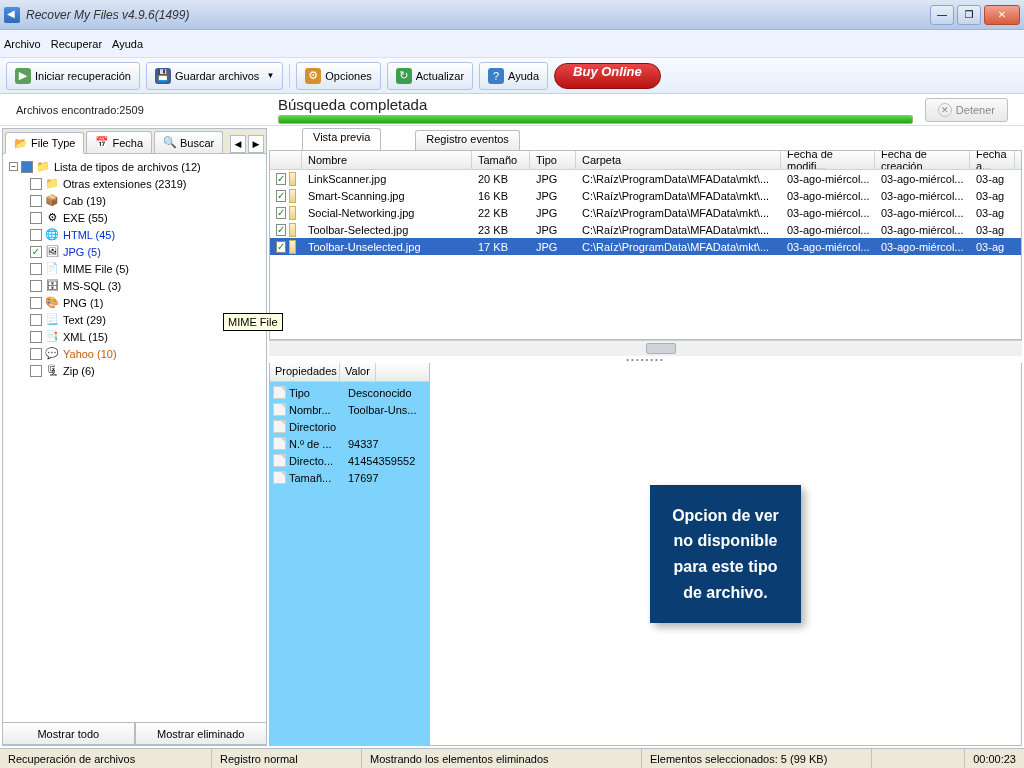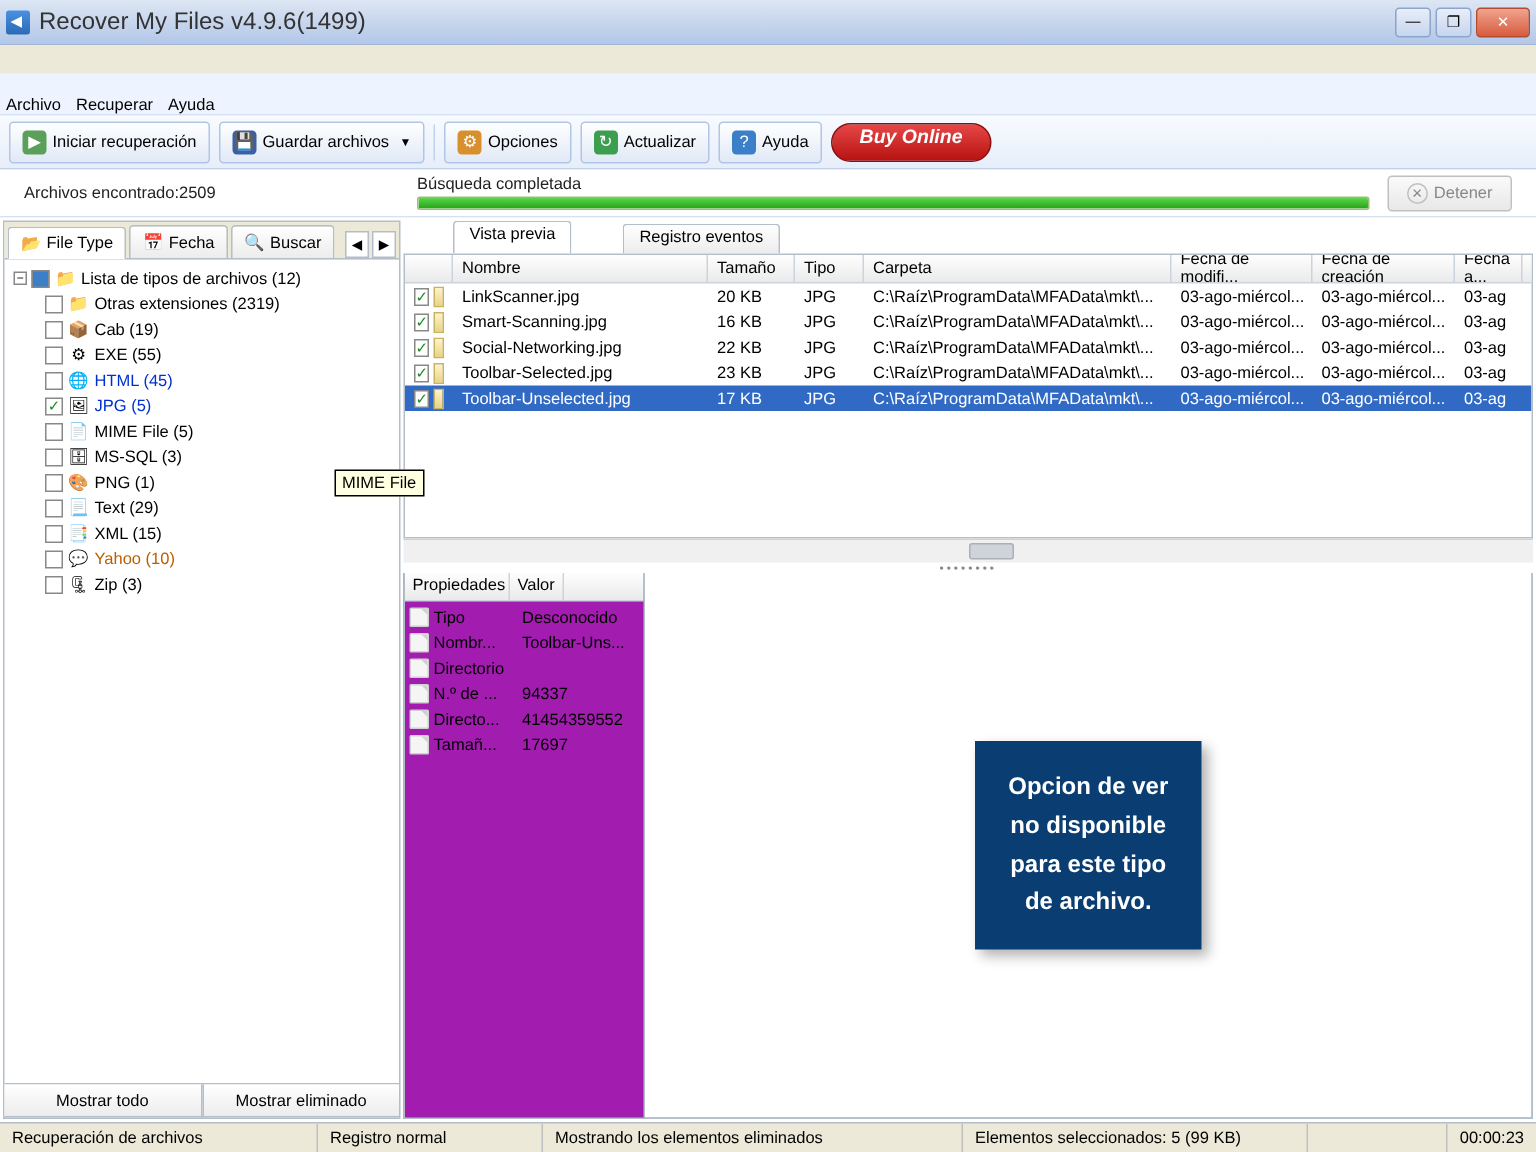--- a/index.html
+++ b/index.html
@@ -1,39 +1,39 @@
 <!DOCTYPE html>
 <html><head>
 <meta charset="utf-8">
 <style>
 * { box-sizing: border-box; margin: 0; padding: 0; font-family: Tahoma, Arial, sans-serif; }
 body { width: 1024px; height: 768px; background: #ece9d8; font-size: 11px; overflow: hidden; display: flex; flex-direction: column; }
 .titlebar { height: 30px; background: linear-gradient(#dde6f3,#b3c7e8); display: flex; align-items: center; padding: 0 4px; border-bottom: 1px solid #a1b6d4; }
 .titlebar .icon { width: 16px; height: 16px; margin-right: 6px; background: linear-gradient(#4a90e2,#2c6ab5); border-radius: 2px; position:relative;}
 .titlebar .icon::before{content:"◀";color:#fff;font-size:10px;position:absolute;left:3px;top:1px;}
-.titlebar-text { flex: 1; font-size: 16px; color: #333; }
+.titlebar-text { flex: 1; font-size: 12px; color: #333; font-style: italic; }
 .winbtns { display: flex; gap: 3px; }
 .winbtn { width: 24px; height: 20px; background: linear-gradient(#e8eef9,#c6d5ee); border: 1px solid #8ca5cc; border-radius: 3px; display: flex; align-items:center; justify-content:center; font-size:10px; cursor:pointer; }
 .closebtn { width: 36px; background: linear-gradient(#f1a38e,#d65c3f); border-color:#b44a2e; color:#fff; }
-.menubar { height: 28px; background: #eef4ff; display: flex; align-items: flex-end; padding: 0 4px; gap: 10px; font-size: 11px; border-bottom:1px solid #d5e0f1;margin-top:19px; }
+.menubar { height: 28px; background: #eef4ff; display: flex; align-items: center; padding: 0 4px; gap: 10px; font-size: 11px; border-bottom:1px solid #d5e0f1; }
 .menubar span { cursor: pointer; }
 .toolbar { height: 36px; background: linear-gradient(#f8fbff,#e6eefa); display: flex; align-items: center; padding: 3px 6px; gap: 6px; border-bottom:1px solid #c2d1e8; }
 .tbtn { height: 28px; background: linear-gradient(#fff,#e0e9f6); border: 1px solid #b1c5e4; border-radius: 3px; display: flex; align-items:center; gap:4px; padding:0 8px; cursor:pointer; font-size:11px;}
 .tbtn .tic { width:16px; height:16px; border-radius:3px; display:inline-flex;align-items:center;justify-content:center;font-size:11px;}
 .tic.play{background:#5aa05a;color:#fff;}
 .tic.disk{background:#3a5fa8;color:#fff;}
 .tic.opt{background:#d88f2e;color:#fff;}
 .tic.refresh{background:#3c9e4f;color:#fff;}
 .tic.help{background:#3a7fc8;color:#fff;}
 .dropdown-arrow{font-size:8px;margin-left:3px;}
 .buybtn{height:26px;background:linear-gradient(#e74747,#b81212);color:#fff;font-style:italic;font-weight:bold;border:1px solid #8a1010;border-radius:13px;padding:0 18px;cursor:pointer;font-size:13px;}
 .statusrow{height:32px;display:flex;align-items:center;padding:2px 16px;gap:12px;background:#fff;border-bottom:1px solid #d5e0f1;}
 .foundlbl{width:250px;font-size:11px;color:#222;}
 .searchcol{flex:1;display:flex;flex-direction:column;gap:2px;}
-.searchlbl{font-size:11px;color:#222;}
+.searchlbl{font-size:15px;color:#222;}
 .pbar{height:9px;background:#fff;border:1px solid #9abf72;border-radius:2px;overflow:hidden;}
 .pbar-fill{height:100%;width:100%;background:linear-gradient(#5dd34e,#25a517);}
 .stopbtn{height:24px;background:linear-gradient(#fafafa,#e8e8e8);border:1px solid #c0c0c0;border-radius:3px;padding:0 12px;display:flex;align-items:center;gap:4px;color:#888;cursor:default;}
 .stopbtn .xic{width:14px;height:14px;border:1px solid #c0c0c0;border-radius:50%;display:flex;align-items:center;justify-content:center;font-size:9px;}
 .mainarea{flex:1;display:flex;background:#fff;overflow:hidden;}
 .leftpanel{width:265px;border:1px solid #b3bec9;margin:2px;display:flex;flex-direction:column;background:#fff;}
 .lefttabs{height:25px;display:flex;align-items:flex-end;background:#ece9d8;border-bottom:1px solid #b3bec9;font-size:11px;}
 .lefttab{height:22px;padding:3px 8px;border:1px solid #b3bec9;border-bottom:none;background:linear-gradient(#fff,#ececec);display:flex;align-items:center;gap:3px;margin-left:2px;border-radius:3px 3px 0 0;cursor:pointer;}
 .lefttab.active{background:#fff;border-bottom:1px solid #fff;margin-bottom:-1px;}
 .lefttab .ic{width:14px;height:14px;display:inline-flex;align-items:center;justify-content:center;}
@@ -63,21 +63,21 @@
 .listhdr .col{border-right:1px solid #cbd4de;padding:2px 6px;display:flex;align-items:center;overflow:hidden;}
 .listbody{flex:1;overflow:auto;}
 .listrow{height:17px;display:flex;align-items:center;font-size:11px;}
 .listrow.sel{background:#316ac5;color:#fff;}
 .listrow .cell{padding:0 6px;overflow:hidden;white-space:nowrap;display:flex;align-items:center;gap:3px;}
 .fic{width:14px;height:14px;background:linear-gradient(#fff2cc,#e8d480);border:1px solid #c8b460;display:inline-block;}
 .col-chk{width:32px;}.col-name{width:170px;}.col-size{width:58px;}.col-type{width:46px;}.col-folder{width:205px;}.col-mod{width:94px;}.col-cre{width:95px;}.col-acc{width:45px;}
 .hscroll{height:16px;background:#f0f0f0;border-top:1px solid #d0d0d0;position:relative;}
 .hscroll .thumb{position:absolute;left:50%;top:2px;width:30px;height:11px;background:#d0d4da;border:1px solid #aab0ba;border-radius:2px;}
 .grip{height:7px;display:flex;align-items:center;justify-content:center;color:#888;font-size:8px;letter-spacing:2px;cursor:row-resize;}
-.lowerarea{flex:1;display:flex;border:1px solid #b3bec9;border-top:none;background:#a21caf;}
+.lowerarea{flex:1;display:flex;border:1px solid #b3bec9;border-top:none;background:#7dd3fc;}
 .propspanel{width:160px;border-right:1px solid #b3bec9;display:flex;flex-direction:column;}
 .propshdr{height:19px;display:flex;background:linear-gradient(#fefefe,#eaeaea);border-bottom:1px solid #cbd4de;}
 .propshdr div{padding:2px 5px;border-right:1px solid #cbd4de;font-size:11px;}
 .propsbody{flex:1;padding:2px 0;}
 .proprow{display:flex;height:17px;align-items:center;font-size:11px;padding-left:3px;gap:3px;}
 .pic{width:13px;height:13px;background:#f5f5f5;border:1px solid #d0d0d0;border-radius:1px;display:inline-block;position:relative;}
 .pic::before{content:"";position:absolute;top:0;right:0;border-top:4px solid #d0d0d0;border-left:4px solid transparent;}
 .propkey{width:56px;overflow:hidden;white-space:nowrap;}
 .propval{overflow:hidden;white-space:nowrap;}
 .previewpanel{flex:1;display:flex;align-items:center;justify-content:center;background:#fff;position:relative;}
@@ -236,21 +236,21 @@
         <div class="treerow">
           <span class="indent"></span>
           <span class="chkbox"></span>
           <span class="treeic">💬</span>
           <span class="treelbl" style="color:#ba5e00">Yahoo (10)</span>
         </div>
         <div class="treerow">
           <span class="indent"></span>
           <span class="chkbox"></span>
           <span class="treeic">🗜</span>
-          <span class="treelbl">Zip (3)</span>
+          <span class="treelbl">Zip (6)</span>
         </div>
       </div>
     <div class="leftbottom">
       <div class="tab">Mostrar todo</div>
       <div class="tab">Mostrar eliminado</div>
     </div>
   </div>
 
   <div class="rightpanel">
     <div class="righttabs">

